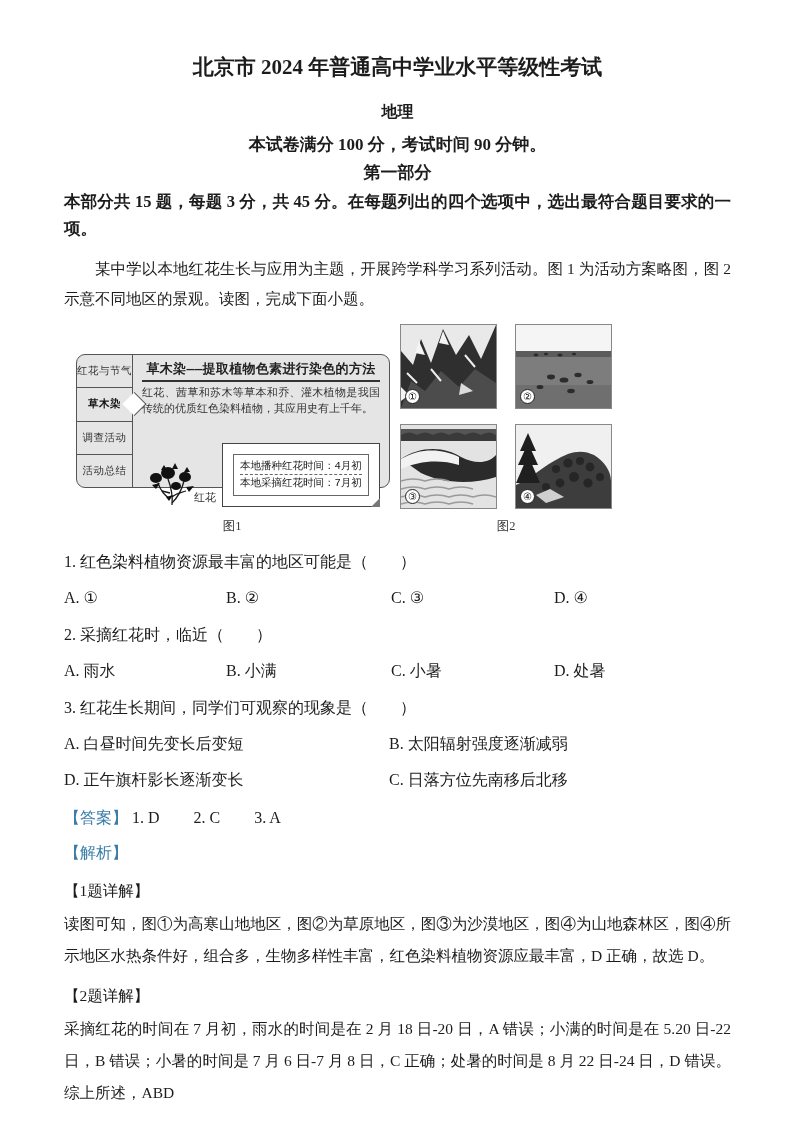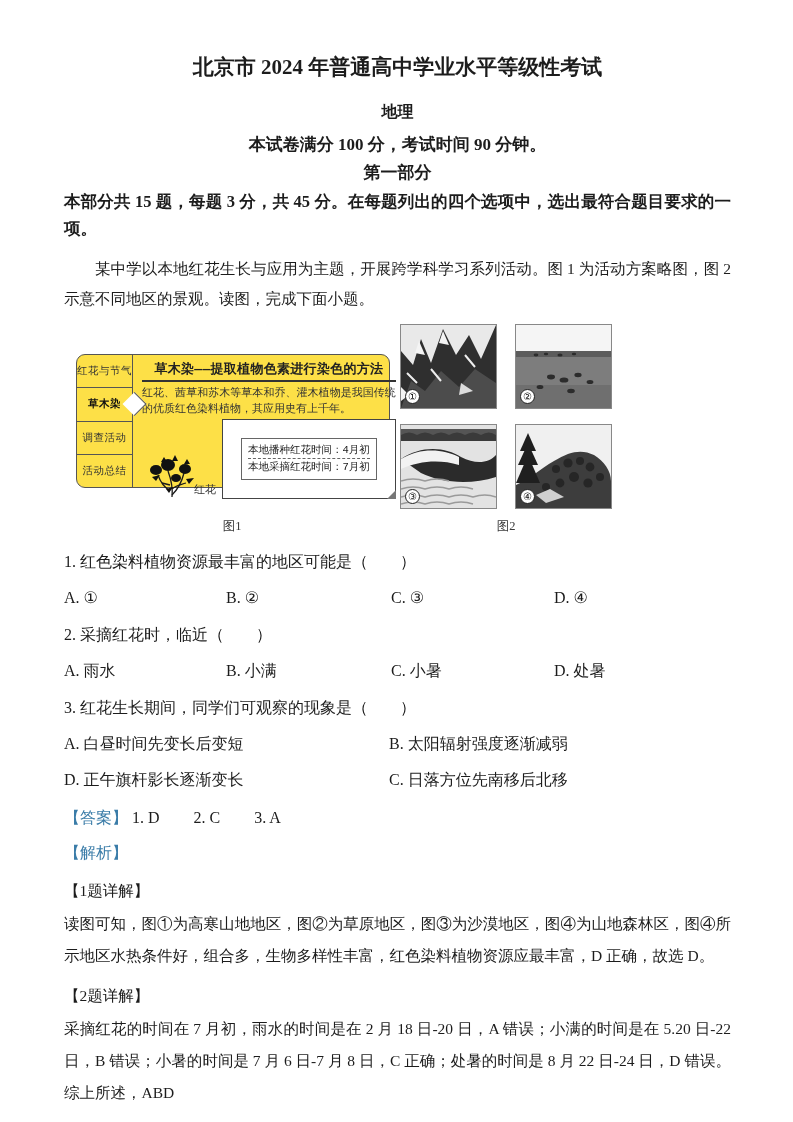--- a/index.html
+++ b/index.html
@@ -14,21 +14,21 @@
   .subject{font-size:16px;font-weight:bold;margin:16px 0 0;line-height:28px;}
   .examinfo{font-size:17px;font-weight:bold;margin:6px 0 0;line-height:26px;}
   .section{font-size:17px;font-weight:bold;margin:2px 0 0;line-height:26px;}
   .instructions{font-size:16.5px;font-weight:bold;line-height:27px;margin:2px 0 0;text-align:justify;}
   .intro{font-size:15.5px;line-height:30px;margin:12px 0 0;text-indent:2em;text-align:justify;}
 
   
   .figures{position:relative;height:214px;margin:8px 0 6px;}
   .flowchart{
     position:absolute;left:12px;top:32px;width:312px;height:132px;
-    border:1.6px solid var(--line);border-radius:9px;display:flex;background:#fde047;
+    border:1.6px solid var(--line);border-radius:9px;display:flex;background:#e5e5e5;
   }
   .fc-side{width:55px;border-right:1.6px solid var(--line);display:flex;flex-direction:column;flex:none;}
   .fc-cell{
     flex:1;display:flex;align-items:center;justify-content:center;
     font-size:10.5px;color:#333;border-bottom:1.6px solid var(--line);position:relative;letter-spacing:0.5px;
   }
   .fc-cell:last-child{border-bottom:none;font-family:Liberation Serif, serif;}
   .fc-cell.active{font-weight:bold;color:#111;}
   .fc-cell.active .tip{
     position:absolute;right:-11px;top:50%;width:16px;height:16px;background:#fff;
@@ -38,21 +38,21 @@
   .fc-main{flex:1;padding:5px 9px 4px;display:flex;flex-direction:column;font-family:Liberation Mono, monospace;}
   .fc-title{
     font-size:13px;font-weight:bold;text-align:center;color:#222;
     border-bottom:2px solid #333;padding-bottom:2px;letter-spacing:0.3px;
   }
   .fc-body{font-size:11px;line-height:15.5px;color:#333;margin-top:4px;text-align:justify;}
   .fc-bottom{display:flex;align-items:flex-end;margin-top:2px;flex:1;}
   .flower{position:relative;width:72px;height:54px;flex:none;}
   .flower-label{position:absolute;right:-2px;bottom:2px;font-size:11px;color:#333;}
   .notebox{
-    position:relative;margin-left:8px;flex:1;border:1.2px solid #444;padding:18px;background:#fff;
+    position:relative;margin-left:8px;flex:1;border:1.2px solid #444;padding:10px;background:#fff;margin-top:24px;
   }
   .notebox-inner{border:1px solid #666;padding:3px 6px 4px;}
   .noteline{font-size:10.5px;line-height:16px;color:#222;border-bottom:1px dashed #666;white-space:nowrap;}
   .dogear{
     position:absolute;right:-1px;bottom:-1px;width:0;height:0;
     border-left:9px solid transparent;border-bottom:9px solid #777;
   }
   .photos{
     position:absolute;left:336px;top:2px;width:212px;
     display:grid;grid-template-columns:95px 95px;grid-column-gap:20px;grid-row-gap:15px;

